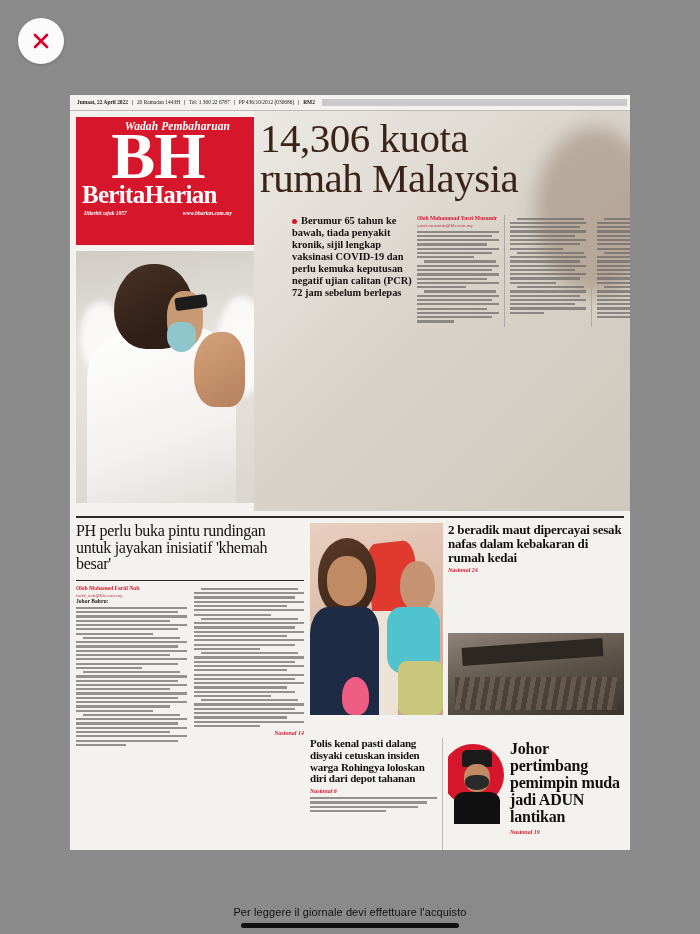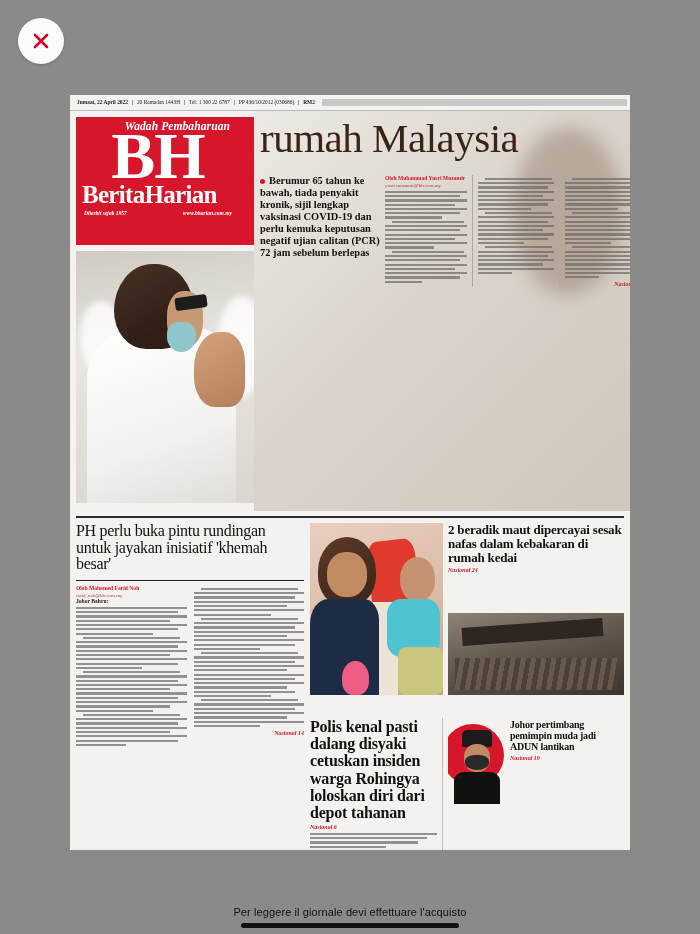--- a/index.html
+++ b/index.html
@@ -176,21 +176,21 @@
     position: relative; z-index: 2;
     font-size: 41px; line-height: .97;
     color: #3b2318; letter-spacing: -.5px;
     padding-left: 4px; padding-top: 2px;
     font-family: "Liberation Serif", serif;
   }
 
   .hero-cols {
     position: relative; z-index: 2;
     display: flex; gap: 5px;
-    margin-top: 16px; padding-left: 4px;
+    margin-top: 16px; padding-left: 4px; margin-left: 32px;
   }
   .bullets { width: 120px; }
   .bullet {
     font-size: 10.4px; line-height: 1.16;
     font-weight: bold; color: #14100d;
     margin-bottom: 9px; text-indent: 9px;
     position: relative;
   }
   .bullet::before {
     content: ""; position: absolute; left: 0; top: 4px;
@@ -319,21 +319,21 @@
     position: absolute; left: 8%; top: 12%;
     width: 80%; height: 22%;
     background: #2e2721; transform: rotate(-4deg);
   }
 
   .lr-bottom { display: flex; gap: 5px; flex: 1; }
   .lr-police {
     width: 133px; border-right: 1px solid #bbb; padding-right: 5px;
   }
   .lr-police-headline {
-    font-size: 16px; line-height: 1.07; font-weight: bold;
+    font-size: 11px; line-height: 1.07; font-weight: bold;
     color: #14100d; letter-spacing: -.2px;
   }
   .lr-johor { flex: 1; position: relative; display: flex; gap: 4px; }
   .portrait {
     width: 58px; height: 86px; position: relative;
     background: #f4f2ef; overflow: hidden; flex-shrink: 0;
   }
   .pt-circle {
     position: absolute; left: -6px; top: 6px;
     width: 62px; height: 62px; border-radius: 50%;
@@ -353,21 +353,21 @@
     position: absolute; left: 17px; top: 37px;
     width: 24px; height: 15px;
     background: #2a2a2a; border-radius: 40% 40% 50% 50%;
   }
   .pt-body {
     position: absolute; left: 6px; top: 54px;
     width: 46px; height: 34px;
     background: #111; border-radius: 24% 24% 0 0;
   }
   .lr-johor-headline {
-    font-size: 10px; line-height: 1.07; font-weight: bold;
+    font-size: 16px; line-height: 1.07; font-weight: bold;
     color: #14100d; letter-spacing: -.2px; padding-top: 2px;
   }
 </style>
 </head>
 <body>
 
 <div class="viewer">
 
   <div class="close-button">
     <svg width="20" height="20" viewBox="0 0 20 20">
@@ -407,20 +407,21 @@
           <div class="hp-glasses"></div>
           <div class="hp-mask"></div>
           <div class="hp-hands"></div>
         </div>
       </div>
 
       <div class="hero-right">
         <div class="hero-bg"></div>
 
         <div class="headline">
+          <div>14,306 kuota</div>
           <div>rumah Malaysia</div>
         </div>
 
         <div class="hero-cols">
 
           <div class="bullets">
             <div class="bullet">Berumur 65 tahun ke bawah, tiada penyakit kronik, sijil lengkap vaksinasi COVID-19 dan perlu kemuka keputusan negatif ujian calitan (PCR) 72 jam sebelum berlepas</div>
           </div>
 
           <div class="hero-col">

